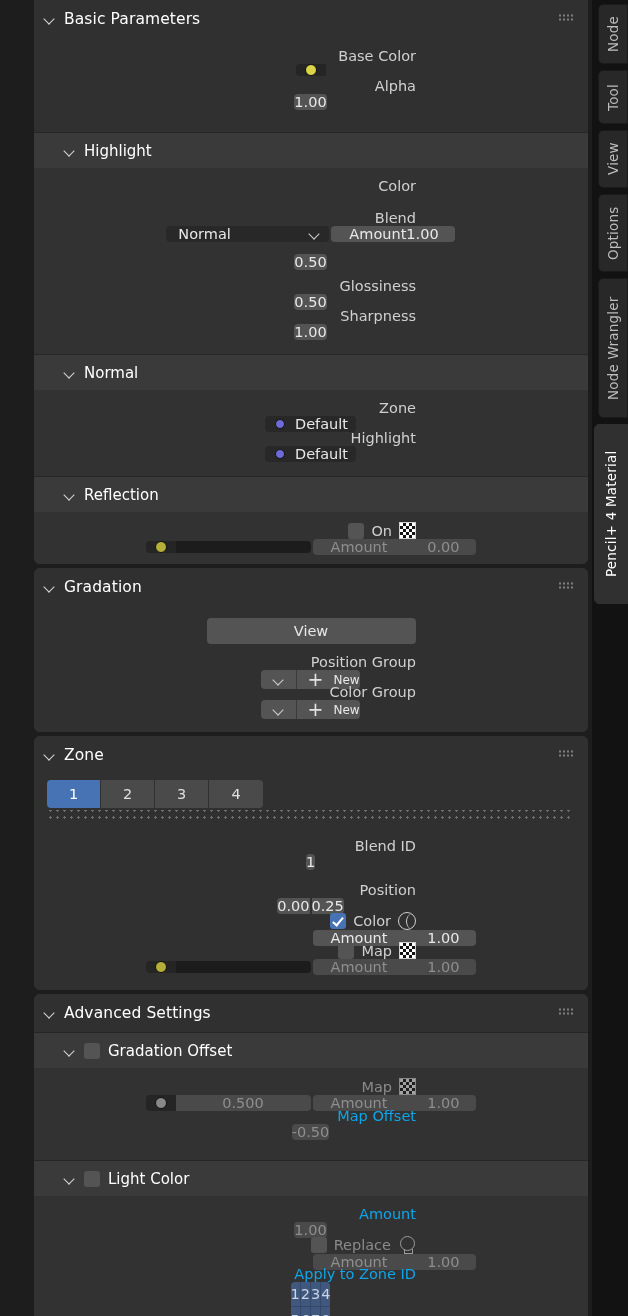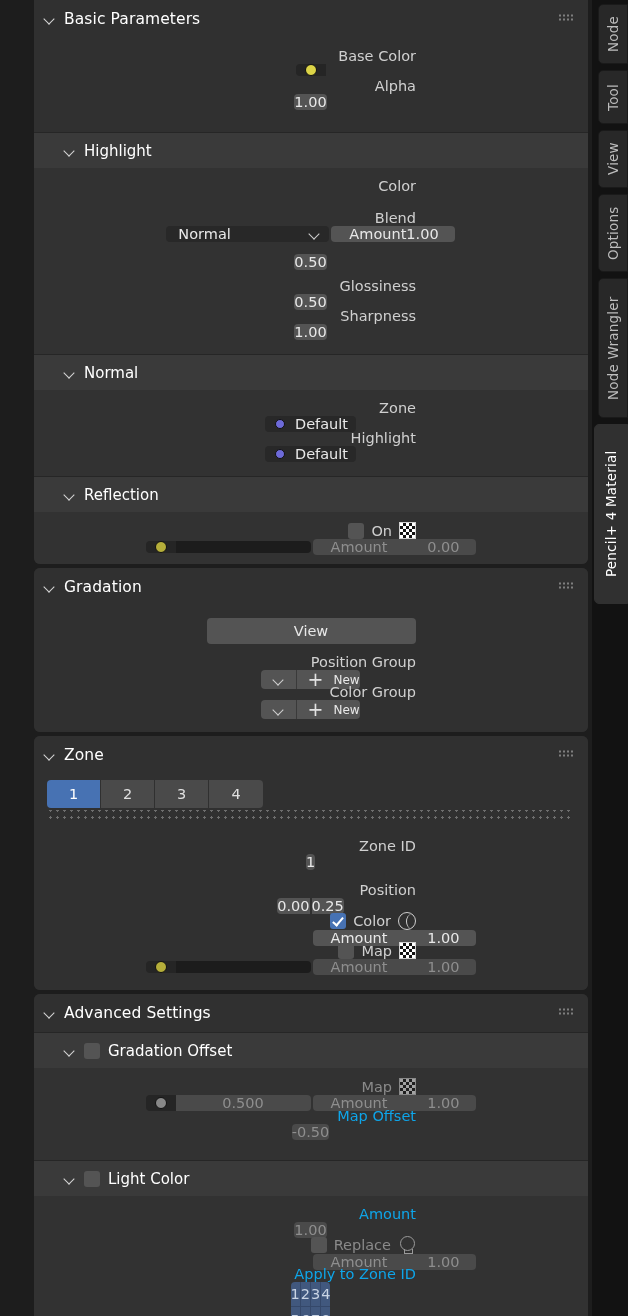--- a/index.html
+++ b/index.html
@@ -482,21 +482,21 @@
       <div class="panel-body" style="padding-top:2px;">
         <div class="ztabs">
           <div class="ztab sel">1</div>
           <div class="ztab">2</div>
           <div class="ztab">3</div>
           <div class="ztab">4</div>
         </div>
         <div class="dots"></div>
         <div class="spacer-14"></div>
         <div class="row">
-          <div class="lbl">Zone ID</div>
+          <div class="lbl">Blend ID</div>
           <div class="fields">
             <div class="field">1</div>
           </div>
         </div>
         <div class="spacer-14"></div>
         <div class="row">
           <div class="lbl">Position</div>
           <div class="fields">
             <div class="field" style="border-radius:4px 0 0 4px">0.00</div>
             <div class="field" style="border-radius:0 4px 4px 0">0.25</div>

